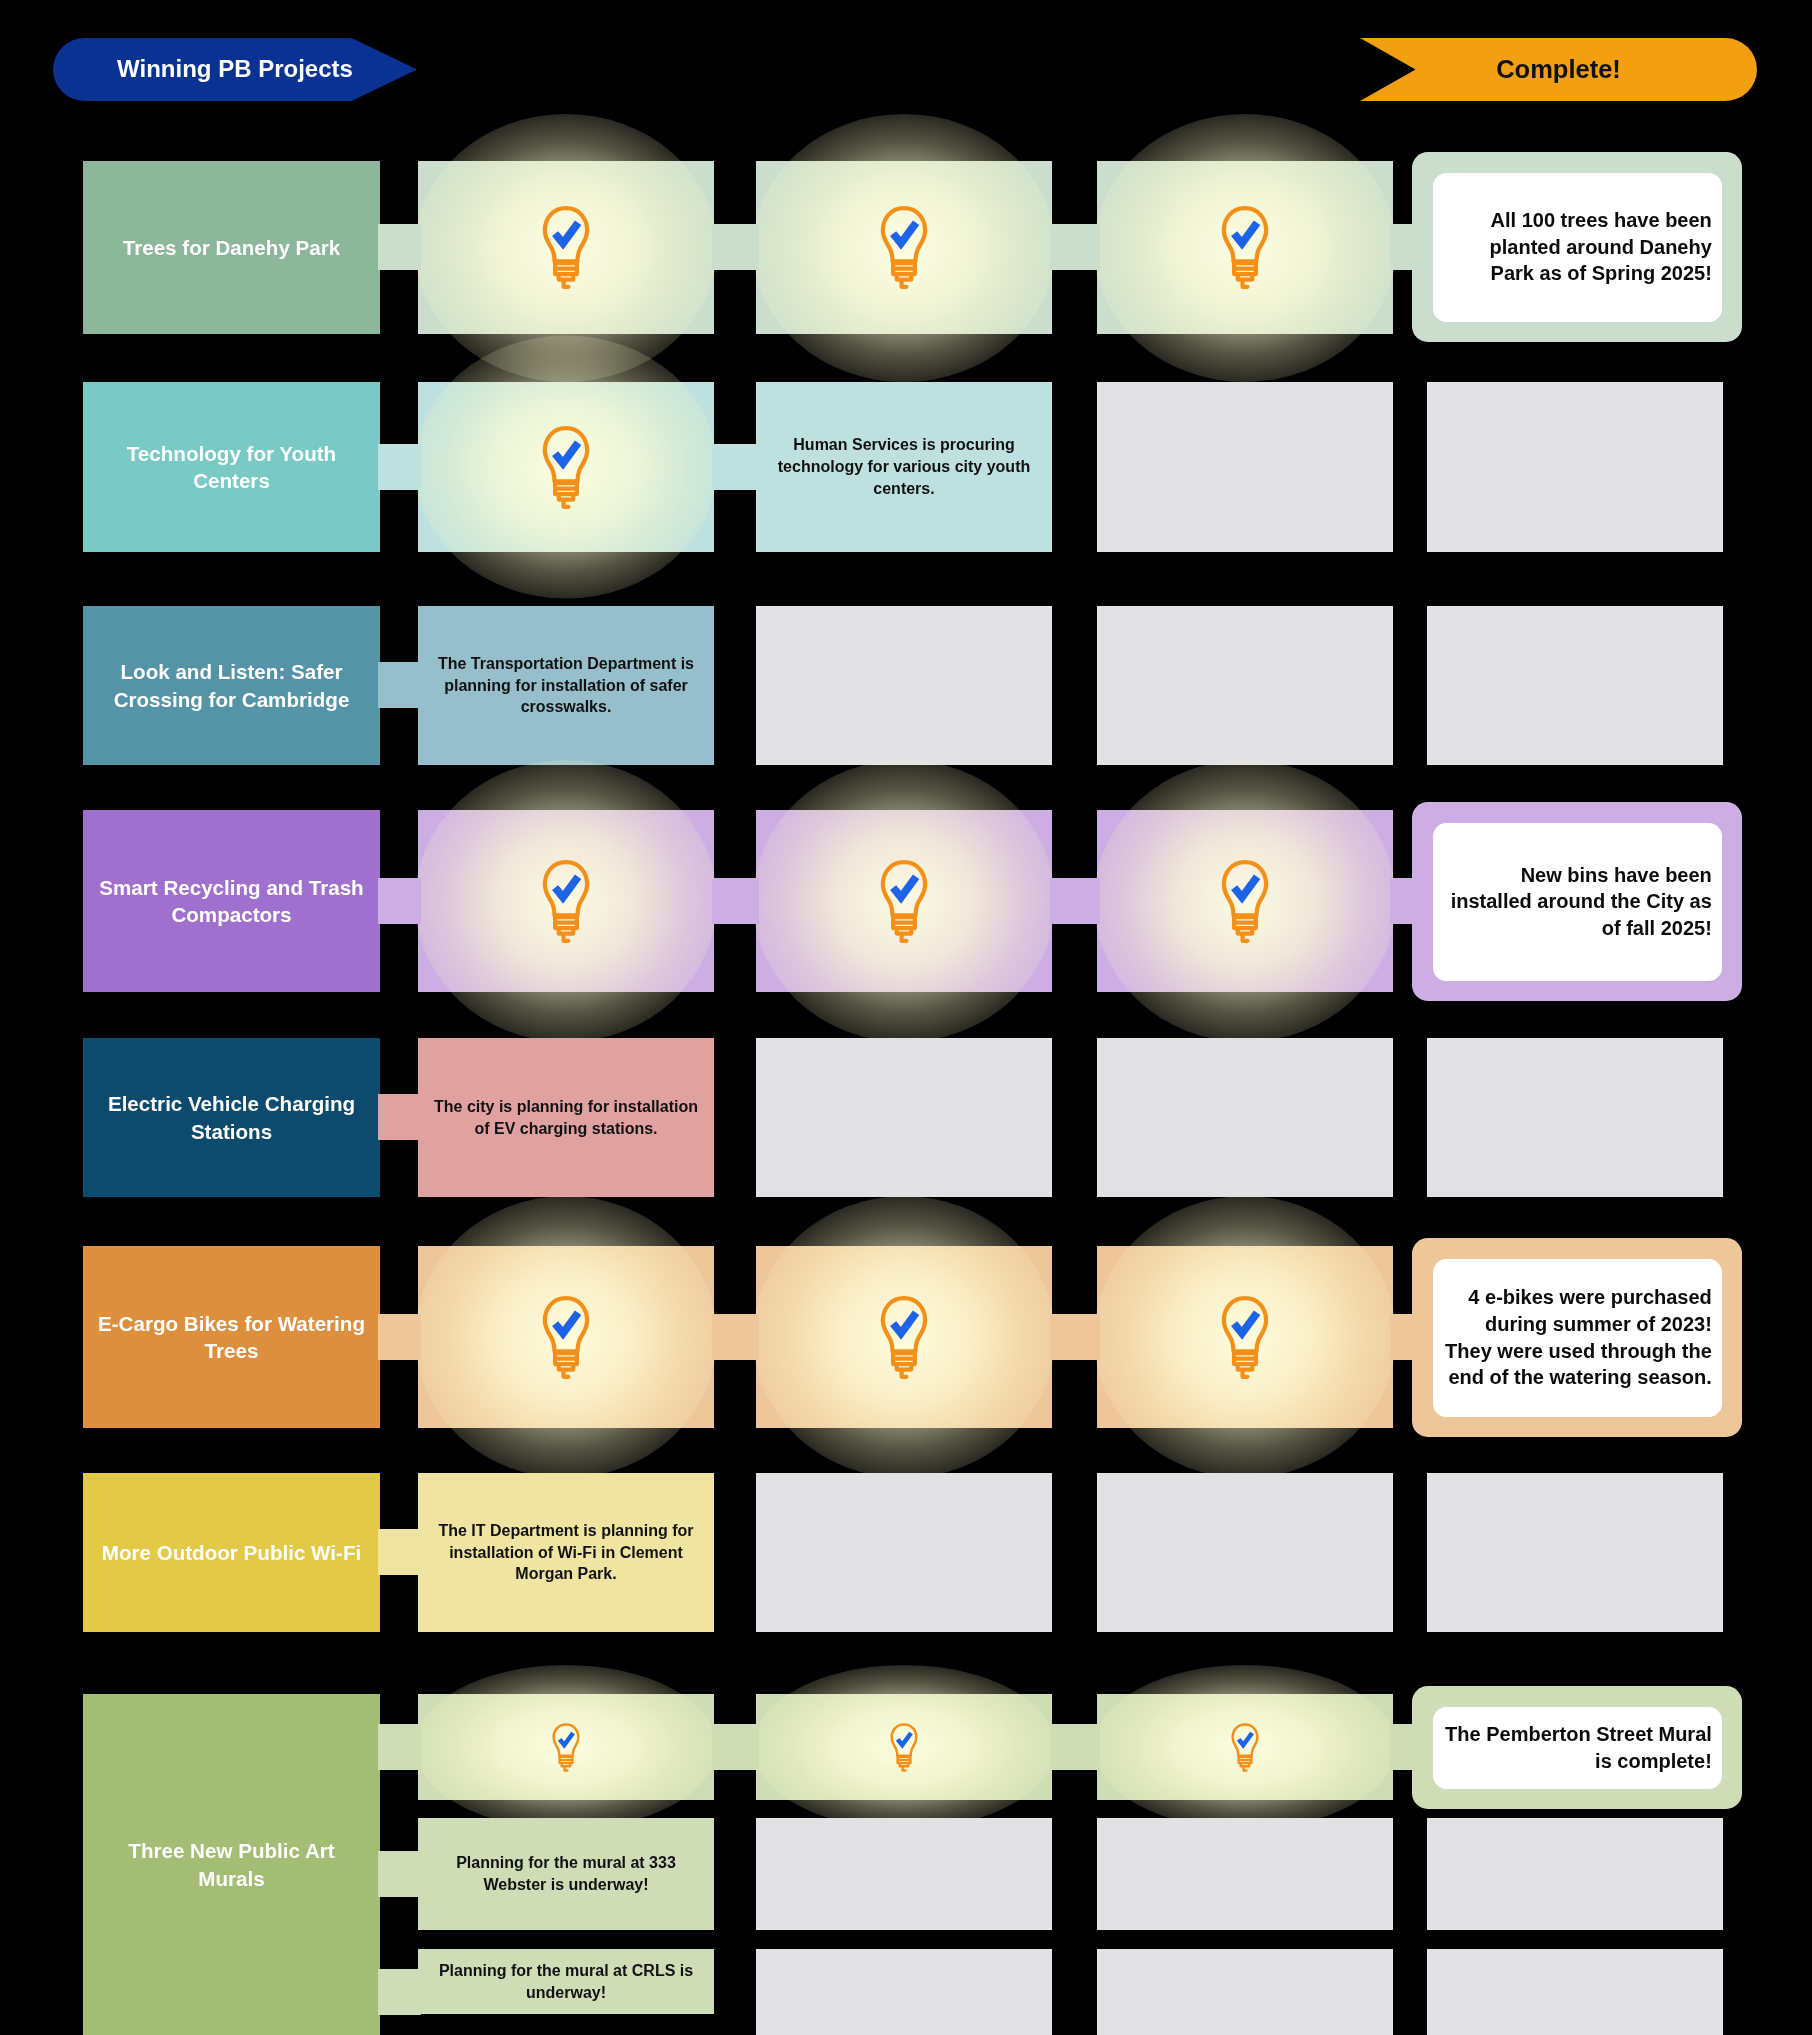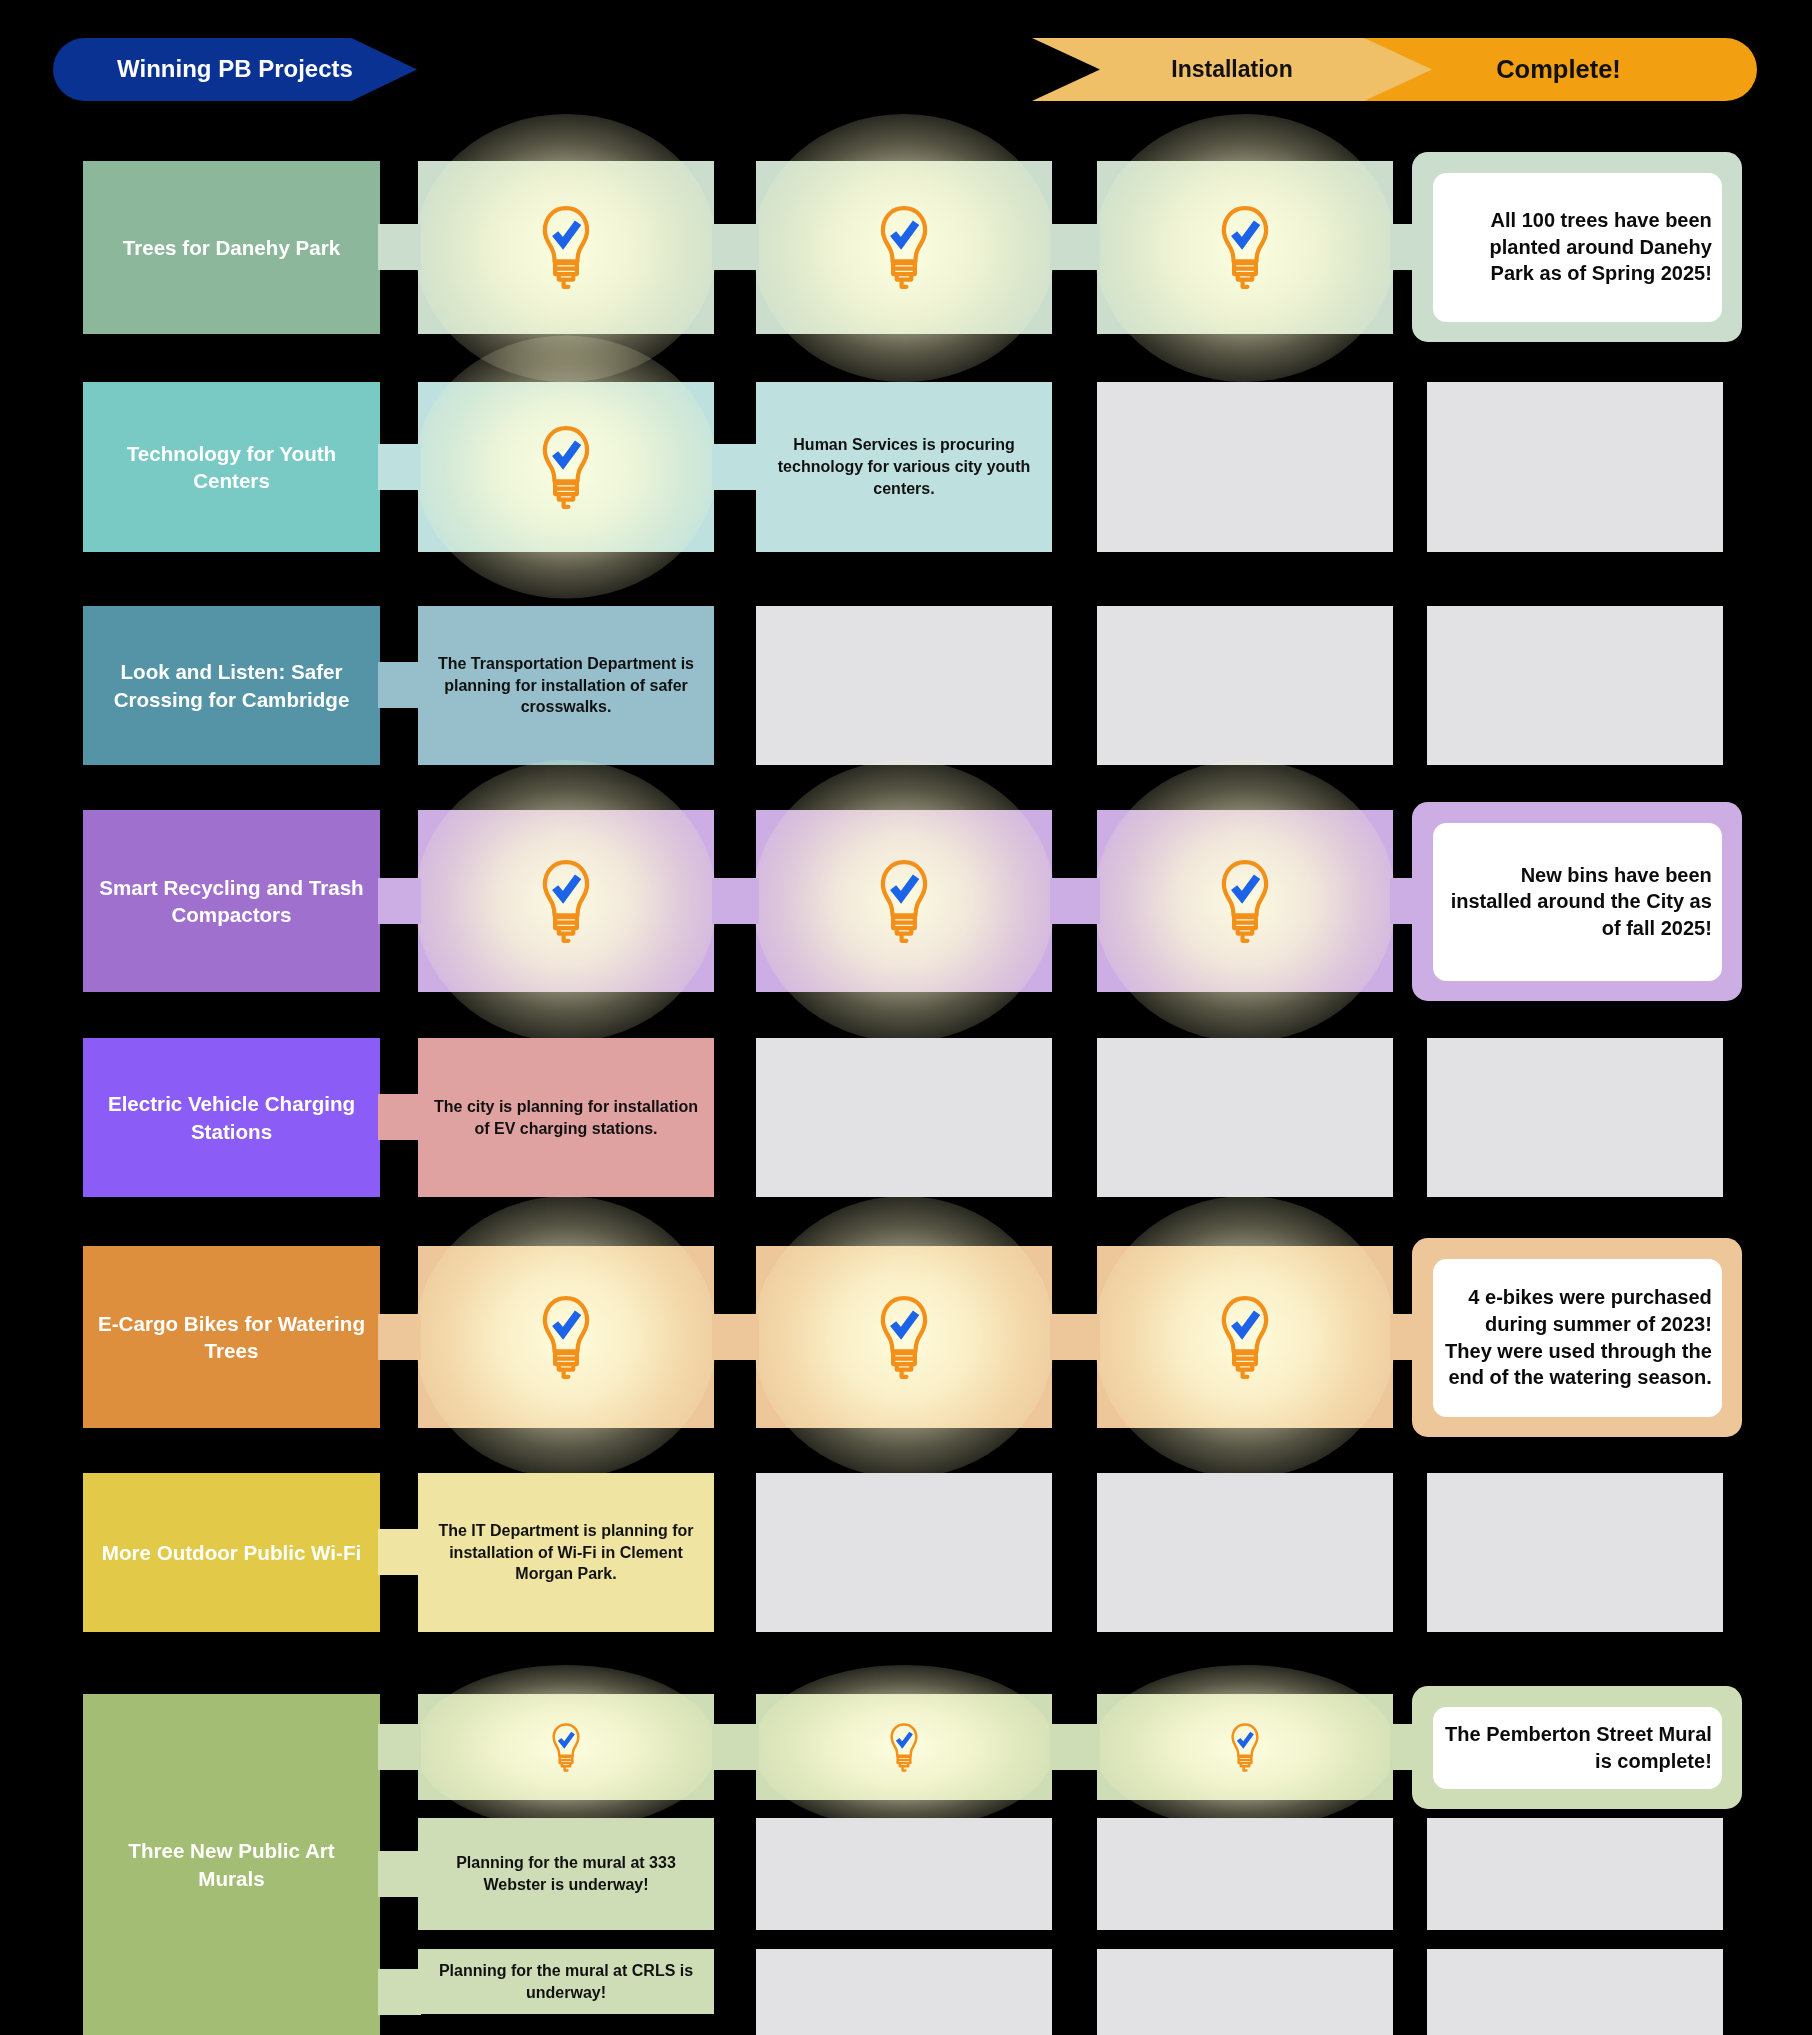--- a/index.html
+++ b/index.html
@@ -94,23 +94,20 @@
   }
   .bulb-svg { position:relative; z-index:2; }
 </style>
 </head>
 <body>
 
 <div class="header">
     <div class="hdr-seg" style="left: 0px; width: 364px; background: rgb(10, 50, 146); color: rgb(255, 255, 255); font-size: 24px; z-index: 10; clip-path: polygon(0px 0px, 82% 0px, 100% 50%, 82% 100%, 0px 100%); border-radius: 40px 0px 0px 40px;">
       <span class="lbl">Winning PB Projects</span>
     </div>
-    <div class="hdr-seg" style="left: 979px; width: 400px; background: rgb(240, 192, 104); color: rgb(17, 17, 17); font-size: 23px; z-index: 7; clip-path: polygon(0px 0px, 83% 0px, 100% 50%, 83% 100%, 0px 100%, 17% 50%);">
-      <span class="lbl">Installation</span>
-    </div>
     <div class="hdr-seg" style="left: 1307px; width: 397px; background: rgb(242, 160, 18); color: rgb(17, 17, 17); font-size: 25.5px; z-index: 6; clip-path: polygon(0px 0px, 100% 0px, 100% 100%, 0px 100%, 14% 50%); border-radius: 0px 40px 40px 0px;">
       <span class="lbl">Complete!</span>
     </div>
   </div>
 <div class="grid" id="grid">
     <div class="cell project" style="left: 83px; top: 161px; width: 297px; height: 173px; background: rgb(141, 183, 154);">
       <div class="txt">Trees for Danehy Park</div>
     </div>
     <div class="cell" style="left: 418px; top: 161px; width: 296px; height: 173px; background: rgb(203, 222, 206);">
       <div class="bulb-wrap">
@@ -216,21 +213,21 @@
         </svg>
       </div>
     </div>
     <div class="conn" style="left: 1050px; width: 50px; top: 878px; background: rgb(205, 174, 228);"></div>
     <div class="complete-frame" style="left: 1412px; top: 802px; width: 330px; height: 199px; background: rgb(205, 174, 228);">
       <div class="complete-inner">
         <div class="txt">New bins have been installed around the City as of fall 2025!</div>
       </div>
     </div>
     <div class="conn" style="left: 1390px; width: 25.5px; top: 878px; background: rgb(205, 174, 228);"></div>
-    <div class="cell project" style="left: 83px; top: 1038px; width: 297px; height: 159px; background: #8b5cf6;">
+    <div class="cell project" style="left: 83px; top: 1038px; width: 297px; height: 159px; background: #0c4a6e;">
       <div class="txt">Electric Vehicle Charging Stations</div>
     </div>
     <div class="cell" style="left: 418px; top: 1038px; width: 296px; height: 159px; background: rgb(224, 162, 161);">
       <div class="txt">The city is planning for installation of EV charging stations.</div>
     </div>
     <div class="conn" style="left: 378px; width: 43px; top: 1094px; background: rgb(224, 162, 161);"></div>
     <div class="cell empty-cell" style="left: 756px; top: 1038px; width: 296px; height: 159px;"></div>
     <div class="cell empty-cell" style="left: 1097px; top: 1038px; width: 296px; height: 159px;"></div>
     <div class="cell empty-cell" style="left: 1427px; top: 1038px; width: 296px; height: 159px;"></div>
     <div class="cell project" style="left: 83px; top: 1246px; width: 297px; height: 182px; background: rgb(222, 143, 62);">

